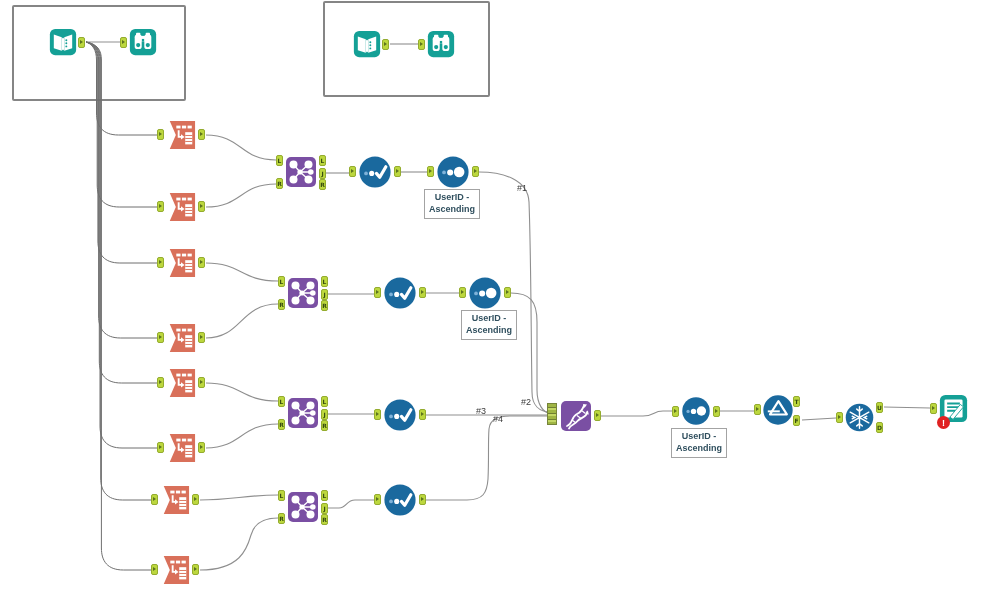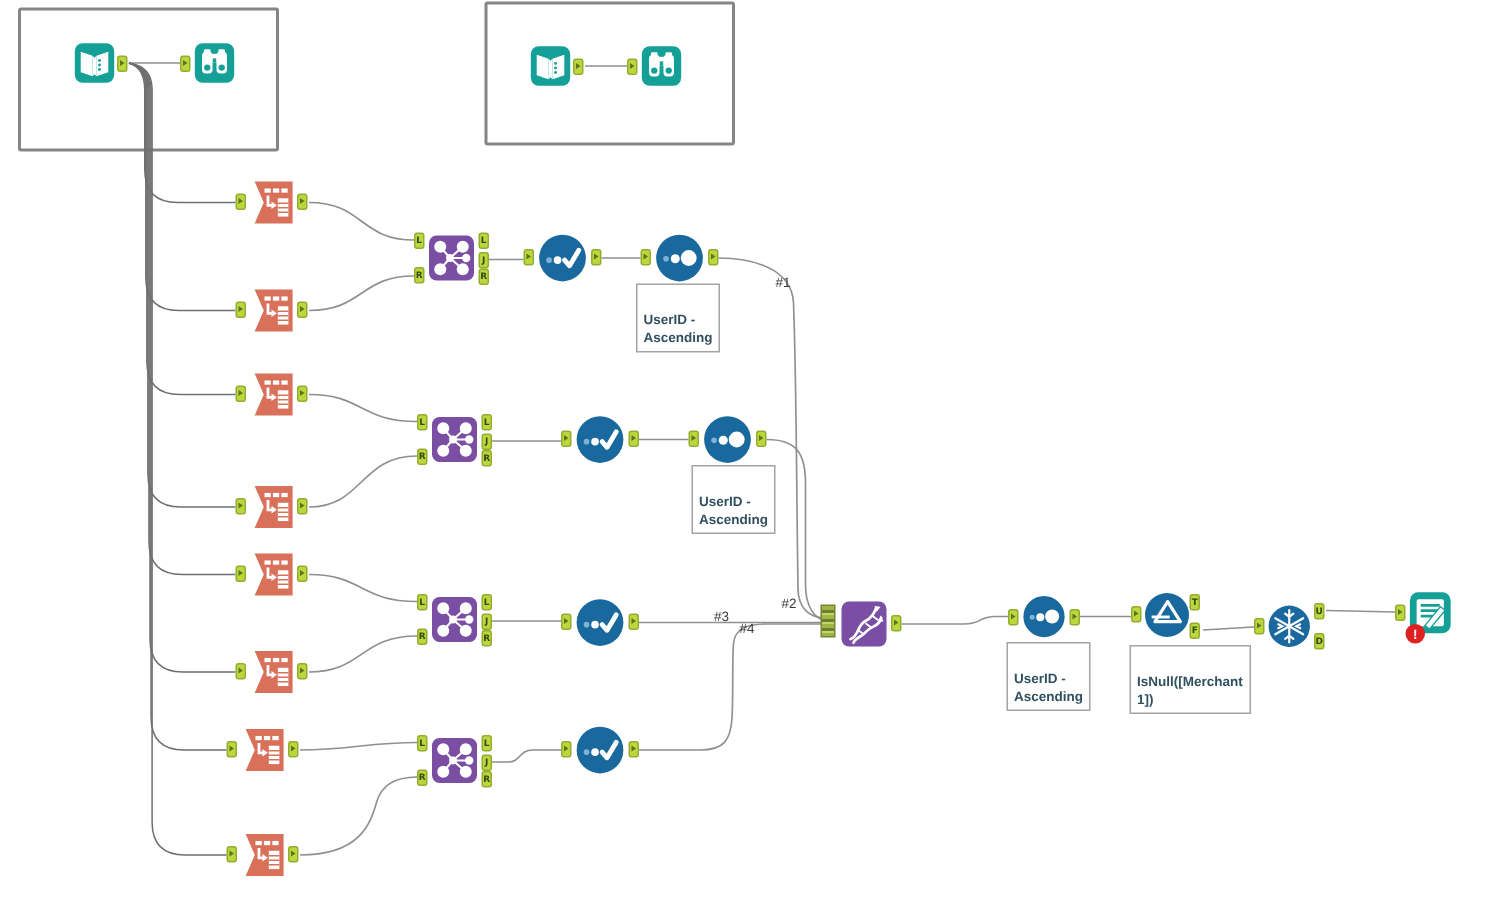--- a/index.html
+++ b/index.html
@@ -20,23 +20,23 @@
   .anchor.arrow::after{content:"";position:absolute;left:1px;top:2px;width:0;height:0;
           border-left:3.5px solid #5C731F;border-top:2.5px solid transparent;border-bottom:2.5px solid transparent;}
   .anchor.lbl{display:flex;align-items:center;justify-content:center;
           font:700 6px "DejaVu Sans",sans-serif;color:#33490F;}
   .ustack{position:absolute;left:-13px;top:3px;width:10px;height:22px;z-index:4;
           background:repeating-linear-gradient(180deg,#9FB544 0 3px,#6F7E33 3px 4.5px,#C3D765 4.5px 6px);
           border:1px solid #76843A;box-sizing:border-box;}
   .badge{position:absolute;width:13px;height:13px;border-radius:50%;background:var(--error-red,#E02121);
           color:#fff;font:700 9px "Liberation Sans",sans-serif;display:flex;align-items:center;
           justify-content:center;z-index:5;}
-  .ann{position:absolute;background:#fff;border:1px solid #A3A3A3;padding:18px 4px 3px;
+  .ann{position:absolute;background:#fff;border:1px solid #A3A3A3;padding:2px 4px 3px;
           font:700 9px "Liberation Sans",sans-serif;line-height:11.5px;color:var(--annotation-text,#31505F);
-          white-space:nowrap;z-index:4;}
+          white-space:nowrap;z-index:4;text-align:center;}
   .clabel{position:absolute;font:9px "Liberation Sans",sans-serif;color:#3B3B3B;z-index:4;}
   .fill-teal{fill:var(--teal,#14A096);} .fill-white{fill:#fff;} .fill-orange{fill:var(--orange,#D9705A);}
   .fill-purple{fill:var(--purple,#7A4FA3);} .fill-blue{fill:var(--blue,#1A699E);}
   .st-white{stroke:#fff;fill:none;} .st-teal{stroke:var(--teal,#14A096);fill:none;}
   .st-orange{stroke:var(--orange,#D9705A);fill:none;}
 </style>
 </head>
 <body>
 
 <svg width="0" height="0" style="position:absolute">
@@ -373,23 +373,19 @@
     <div>Ascending</div>
   </div>
   <div class="ann" style="left:461px;top:310px">
     <div>UserID -</div>
     <div>Ascending</div>
   </div>
   <div class="ann" style="left:671px;top:428px">
     <div>UserID -</div>
     <div>Ascending</div>
   </div>
-  <div class="ann" style="left:753px;top:430px">
-    <div>IsNull([Merchant</div>
-    <div>1])</div>
-  </div>
 
   <span class="clabel" style="left:517px;top:183px">#1</span>
   <span class="clabel" style="left:521px;top:397px">#2</span>
   <span class="clabel" style="left:476px;top:406px">#3</span>
   <span class="clabel" style="left:493px;top:414px">#4</span>
 
 </div>
 
 </body></html>

